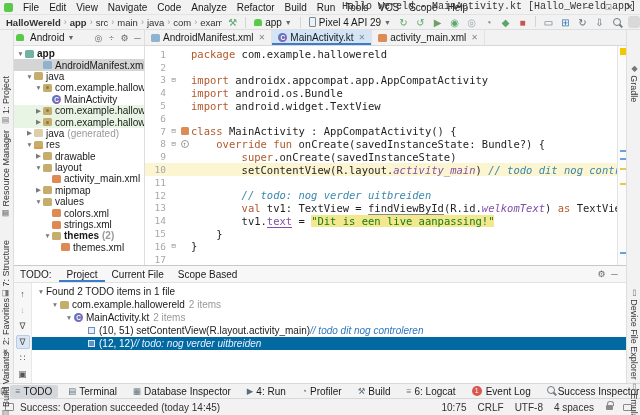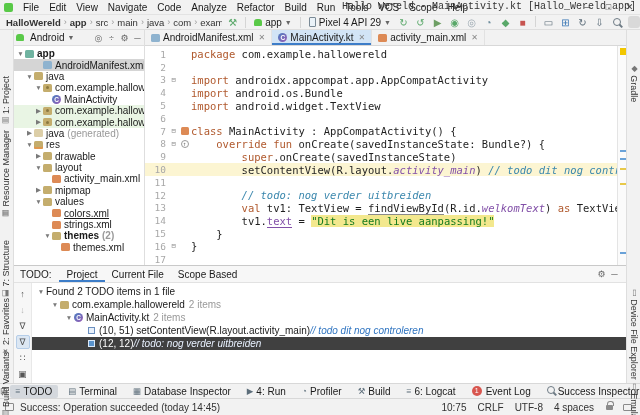--- a/index.html
+++ b/index.html
@@ -107,21 +107,21 @@
   .todo-hdr-right .hdr-btn { font-size:9px; }
   .todo-toolbar { position:absolute; left:0; top:17px; bottom:0; width:18px; background:#f7f7f7; border-right:1px solid #e8e8e8; display:flex; flex-direction:column; align-items:center; padding-top:3px; }
   .tt-btn { width:14px; height:14px; margin:1px 0; display:flex; align-items:center; justify-content:center; font-size:9px; color:#555; }
   .tt-btn.sel { background:#dce7f3; border:1px solid #b5cde8; border-radius:2px; }
   .tt-btn.dim { color:#b5b5b5; }
   .todo-tree { position:absolute; left:18px; top:19px; right:0; bottom:0; overflow:hidden; }
   .drow { display:flex; align-items:center; height:13px; font-size:10px; white-space:nowrap; cursor:default; }
   .drow .chev { width:10px; font-size:6.5px; color:#7a7a7a; text-align:center; flex:none; }
   .drow .sfx { color:#999; margin-left:4px; }
   .drow .cmt { color:#2f74c0; font-style:italic; }
-  .drow.sel { background:#404040; color:#fff;text-align:right; }
+  .drow.sel { background:#0369a1; color:#fff;text-align:right; }
   .drow.sel .cmt { color:#e8f1ff; }
   .todo-box { width:7px; height:7px; border:1px solid #6a8fbf; background:#e8f0fa; margin-right:4px; flex:none; }
   .drow.sel .todo-box { border-color:#dce9f8; background:#5a93cc; }
 
   
   .bottombar { position:absolute; left:0; top:383px; width:640px; height:15px; background:#f2f2f2; border-top:1px solid #d8d8d8; display:flex; align-items:center; }
   .corner-ic { width:14px; text-align:center; font-size:9px; color:#777; }
   .bb-btn { display:flex; align-items:center; padding:1px 6px; margin:0 2px; font-size:10px; color:#1a1a1a; border-radius:2px; cursor:default; white-space:nowrap; }
   .bb-btn.active { background:#d4d8dd; }
   .bb-btn .bic { font-size:8.5px; margin-right:3px; color:#5c6d7a; }
@@ -309,21 +309,21 @@
       <div class="trow" style="padding-left: 20px;">
         <span class="chev">▶</span>
         <span class="icn folder"></span>
         <span class="lbl">mipmap</span>
       </div>
       <div class="trow" style="padding-left: 20px;">
         <span class="chev">▼</span>
         <span class="icn folder"></span>
         <span class="lbl">values</span>
       </div>
-      <div class="trow" style="padding-left: 29px; text-decoration: underline;">
+      <div class="trow" style="padding-left: 29px;">
         <span class="chev"></span>
         <span class="icn xml"></span>
         <span class="lbl">colors.xml</span>
       </div>
       <div class="trow" style="padding-left: 29px;">
         <span class="chev"></span>
         <span class="icn xml"></span>
         <span class="lbl">strings.xml</span>
       </div>
       <div class="trow" style="padding-left: 29px; font-weight: bold;">

